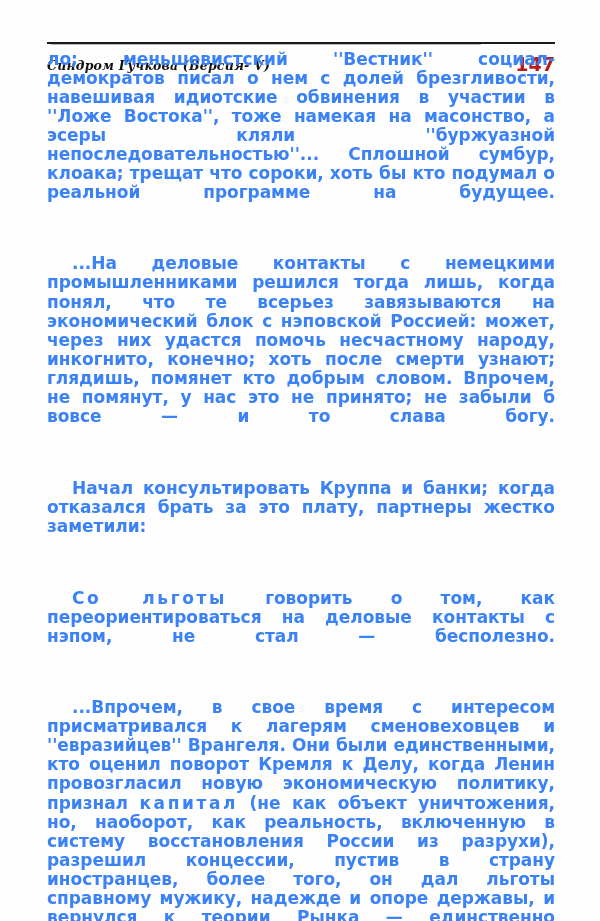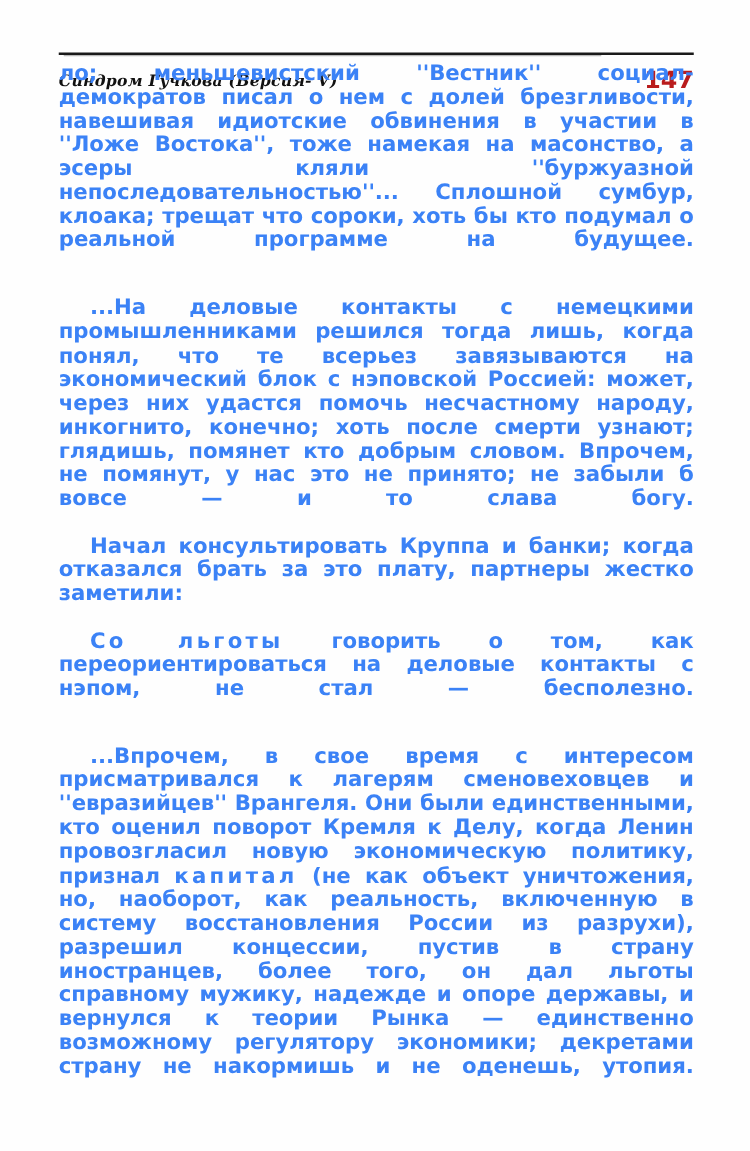--- a/index.html
+++ b/index.html
@@ -82,22 +82,22 @@
     text-align: justify;
     text-justify: inter-word;
     margin: 0;
     color: #3b82f6;
     letter-spacing: -0.05px;
     word-spacing: 0.2px;
     -webkit-hyphens: none;
     hyphens: none;
   }
   .para + .para { margin-top: 0; }
-  .para.indent { text-indent: 25px; }
-  .para.block-gap { margin-top: 16px; }
+  .para.indent { text-indent: 25px; margin-top: 34px; }
+  .para.block-gap { margin-top: 33px; }
 
   
   .para::after {
     content: "";
     display: inline-block;
     width: 100%;
   }
 
   .sp {
     letter-spacing: 2.6px;

